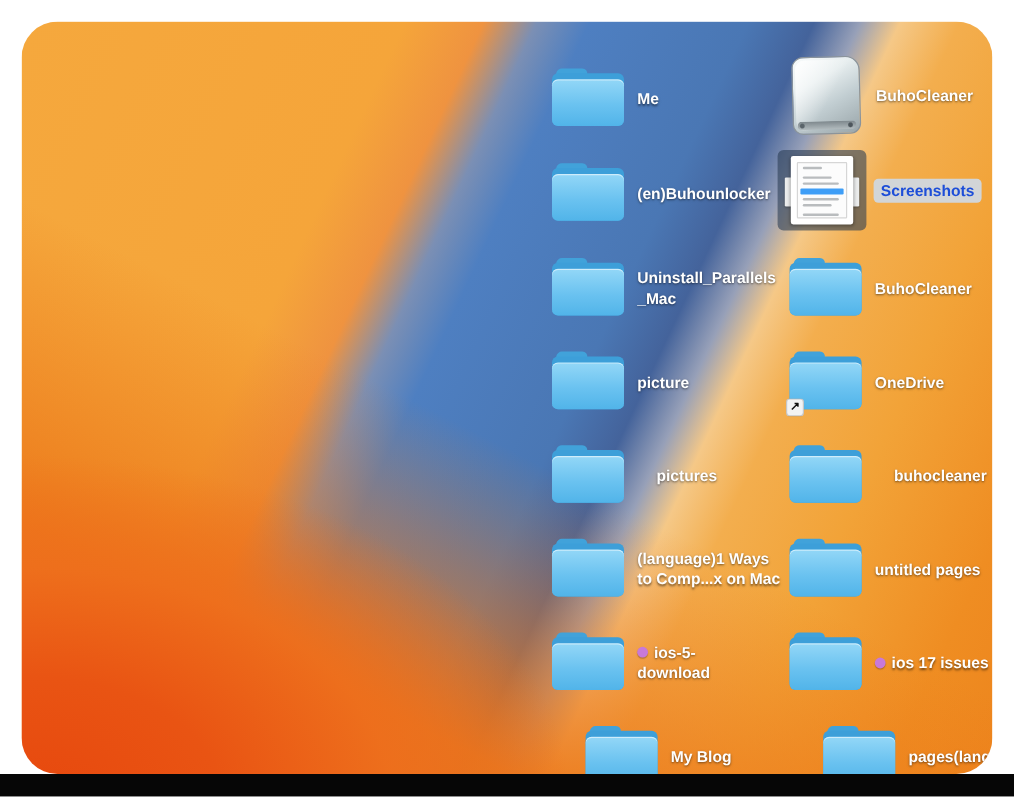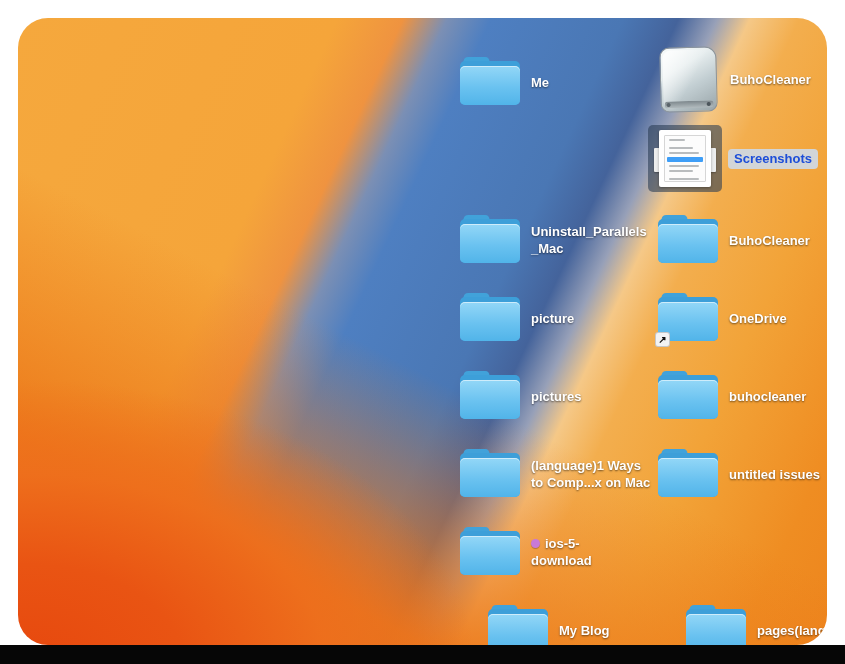--- a/index.html
+++ b/index.html
@@ -18,21 +18,21 @@
         #4a77b4 55%, #44639b 60%,
         #97a0b8 63.5%,
         #f5c887 66.5%, #f3ae4e 71%,
         #f2a338 80%, #ef8d22 92%, #ed851d 100%);
   }
 
   
   .item{position:absolute;display:flex;align-items:center;cursor:default;}
   .c1{left:442px;} .c2{left:640px;}
   .rA1{top:39px;} .rA2{top:118px;} .rA3{top:197px;} .rA4{top:275px;}
-  .rA5{top:353px;} .rA6{top:431px;} .rA7{top:509px;} .rA8{top:587px;padding-left:28px;}
+  .rA5{top:353px;gap:16px;} .rA6{top:431px;} .rA7{top:509px;} .rA8{top:587px;padding-left:28px;}
   .pos-disk{left:641px;top:29px;}
   .pos-shot{left:630px;top:107px;}
 
   .icon-slot{position:relative;width:60px;height:50px;flex:none;}
 
   .label{margin-left:11px;max-width:138px;
          font-size:13px;line-height:17px;font-weight:700;color:#ffffff;
          text-shadow:0 1px 2px rgba(0,0,0,0.55);white-space:pre-line;}
   .label .txt{white-space:pre-line;}
   .tag-dot{display:inline-block;width:9px;height:9px;border-radius:50%;
@@ -97,20 +97,30 @@
       <div class="icon-slot">
           <div class="folder-icon">
             <i class="tab"></i>
             <i class="back"></i>
             <i class="front"></i>
           </div>
         </div>
       <div class="label"><span class="txt">Me</span></div>
     </div>
 
+    <div class="item c1 rA2">
+      <div class="icon-slot">
+          <div class="folder-icon">
+            <i class="tab"></i>
+            <i class="back"></i>
+            <i class="front"></i>
+          </div>
+        </div>
+      <div class="label"><span class="txt">(en)Buhounlocker</span></div>
+    </div>
 
     <div class="item c1 rA4">
       <div class="icon-slot">
           <div class="folder-icon">
             <i class="tab"></i>
             <i class="back"></i>
             <i class="front"></i>
           </div>
         </div>
       <div class="label"><span class="txt">picture</span></div>
@@ -242,23 +252,33 @@
     </div>
 
     <div class="item c2 rA6">
       <div class="icon-slot">
           <div class="folder-icon">
             <i class="tab"></i>
             <i class="back"></i>
             <i class="front"></i>
           </div>
         </div>
-      <div class="label"><span class="txt">untitled issues</span></div>
-    </div>
-
+      <div class="label"><span class="txt">untitled pages</span></div>
+    </div>
+
+    <div class="item c2 rA7">
+      <div class="icon-slot">
+          <div class="folder-icon">
+            <i class="tab"></i>
+            <i class="back"></i>
+            <i class="front"></i>
+          </div>
+        </div>
+      <div class="label"><span class="tag-dot"></span><span class="txt">ios 17 issues</span></div>
+    </div>
 
     <div class="item c2 rA8">
       <div class="icon-slot">
           <div class="folder-icon">
             <i class="tab"></i>
             <i class="back"></i>
             <i class="front"></i>
           </div>
         </div>
       <div class="label"><span class="txt">pages(language)</span></div>

